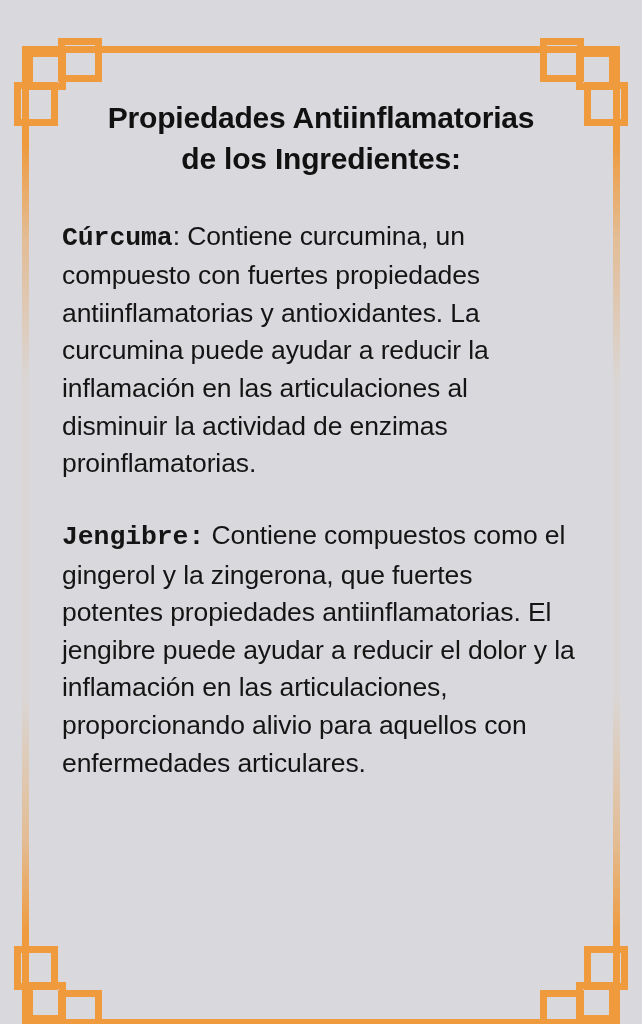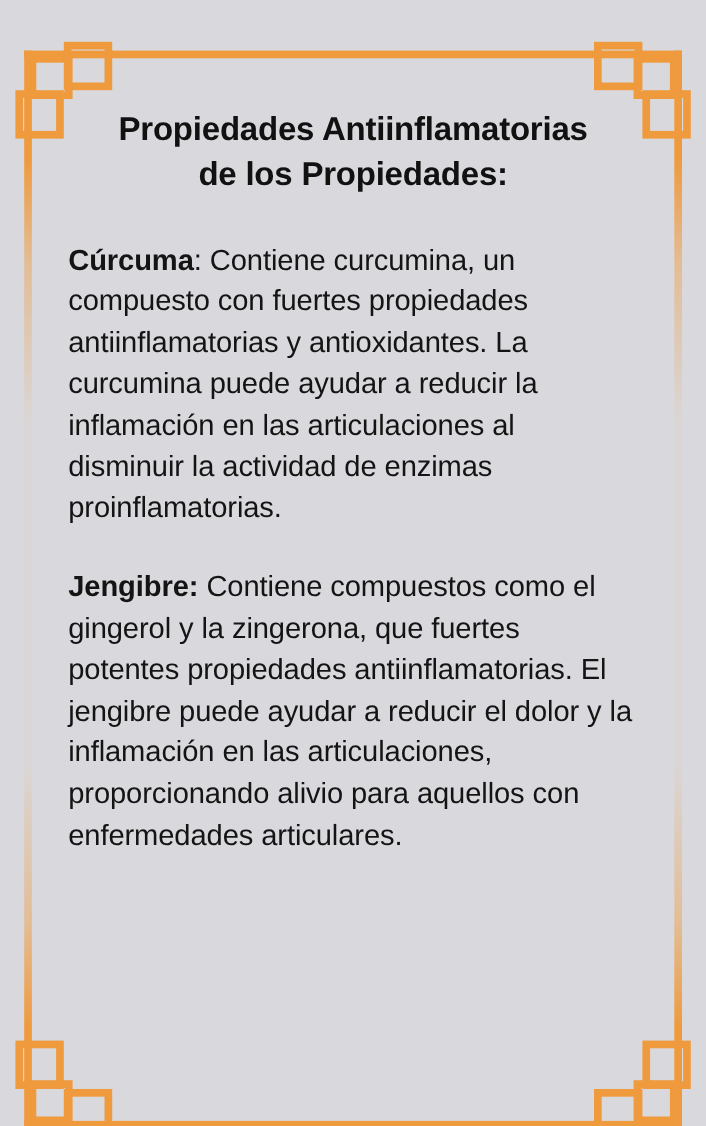--- a/index.html
+++ b/index.html
@@ -95,21 +95,21 @@
   .title .line { display: block; }
 
   .para {
     font-size: 26.5px;
     color: #141414;
     line-height: 1.42;
     margin: 0 0 34px 0;
     letter-spacing: -0.1px;
   }
   .para:last-child { margin-bottom: 0; }
-  .term { font-weight: bold; }
+  .term { font-weight: bold; font-family: Liberation Mono, monospace; }
 </style>
 </head>
 <body>
 
 <div class="card">
 
   <div class="frame-line frame-top"></div>
   <div class="frame-line frame-bottom"></div>
   <div class="frame-line frame-left"></div>
   <div class="frame-line frame-right"></div>
@@ -130,21 +130,21 @@
   <div class="sq sq-bl-c"></div>
 
   <div class="sq sq-br-a"></div>
   <div class="sq sq-br-b"></div>
   <div class="sq sq-br-c"></div>
 
   <div class="content">
 
     <h1 class="title">
       <span class="line">Propiedades Antiinflamatorias</span>
-      <span class="line">de los Propiedades:</span>
+      <span class="line">de los Ingredientes:</span>
     </h1>
 
     <p class="para"><span class="term">Cúrcuma</span><span>: </span><span>Contiene curcumina, un compuesto con fuertes propiedades antiinflamatorias y antioxidantes. La curcumina puede ayudar a reducir la inflamación en las articulaciones al disminuir la actividad de enzimas proinflamatorias.</span></p>
 
     <p class="para"><span class="term">Jengibre:</span><span> </span><span>Contiene compuestos como el gingerol y la zingerona, que fuertes potentes propiedades antiinflamatorias. El jengibre puede ayudar a reducir el dolor y la inflamación en las articulaciones, proporcionando alivio para aquellos con enfermedades articulares.</span></p>
 
   </div>
 </div>
 
 </body></html>

